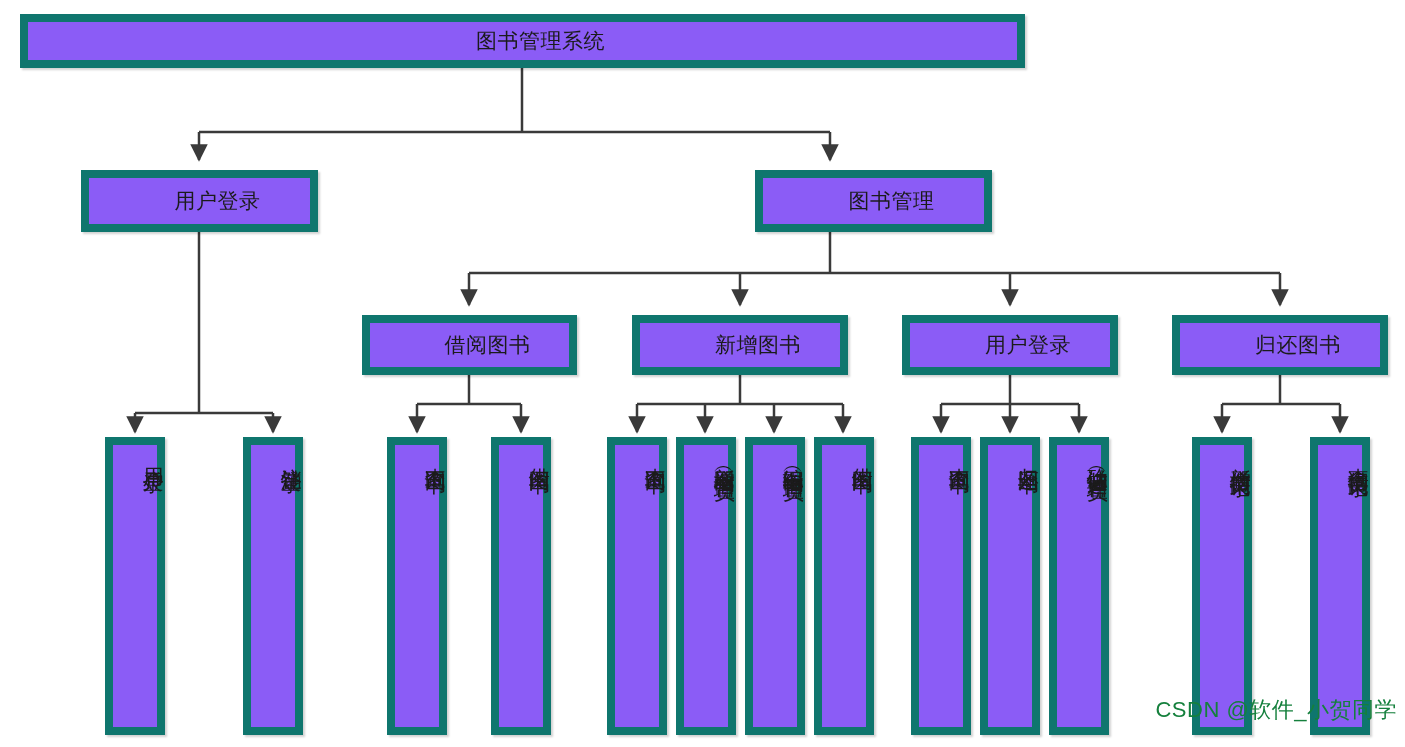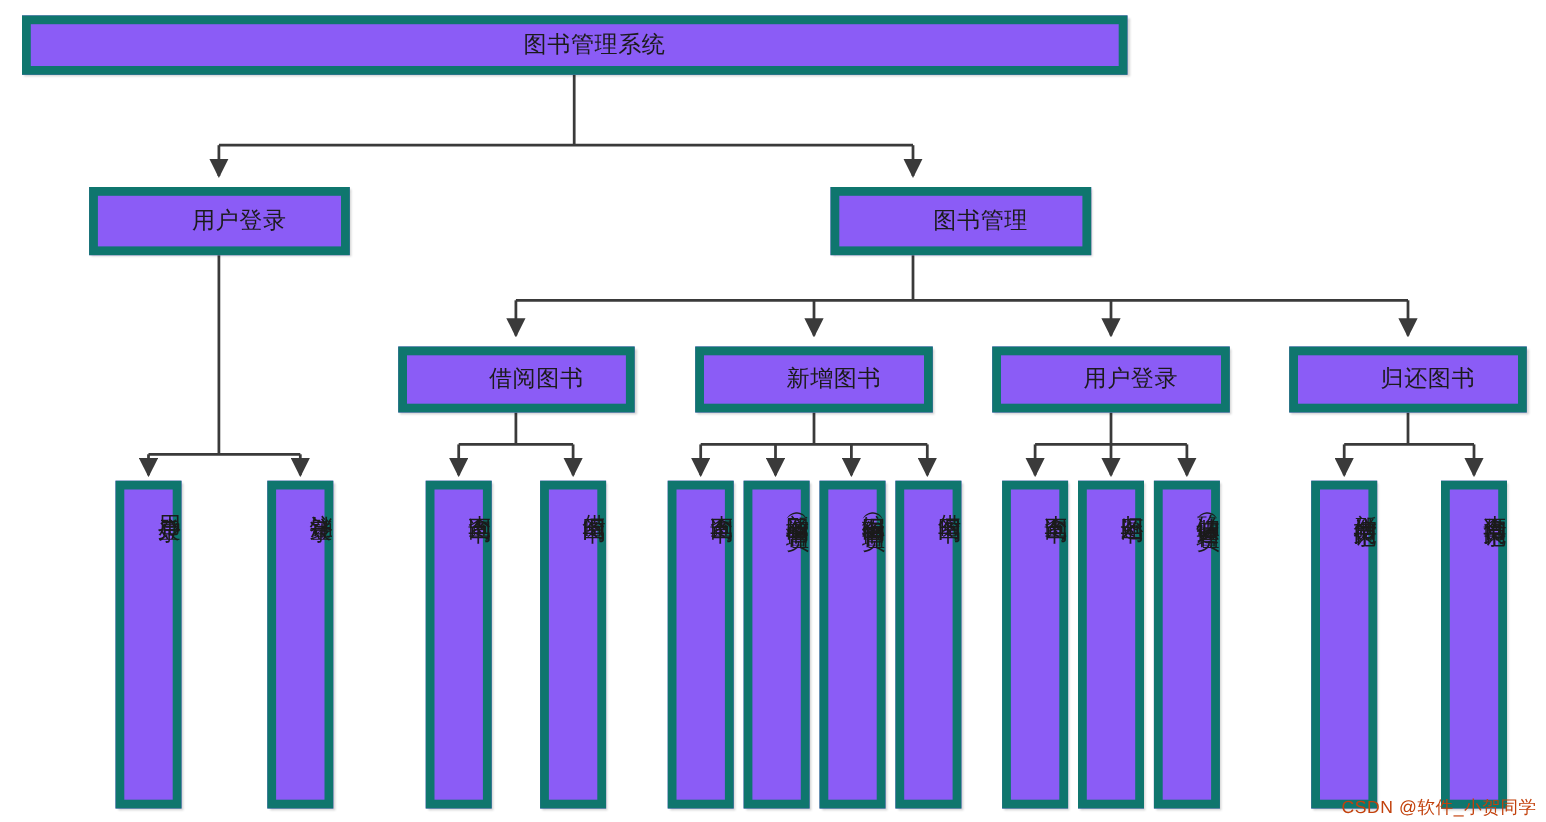--- a/index.html
+++ b/index.html
@@ -52,23 +52,23 @@
     letter-spacing: 2px;
   }
   .node.vertical {
     align-items: flex-start;
     justify-content: center;
     padding-top: 6px;
   }
   .watermark {
     position: absolute;
     right: 8px;
-    bottom: 2px;
-    color: #c2410c;
-    font-size: 16px;
+    bottom: 22px;
+    color: #15803d;
+    font-size: 22px;
     letter-spacing: 0.5px;
     white-space: nowrap;
   }
 </style>
 </head>
 <body>
 
 <div id="canvas">
 
   <svg class="connectors" viewBox="0 0 1405 747">

